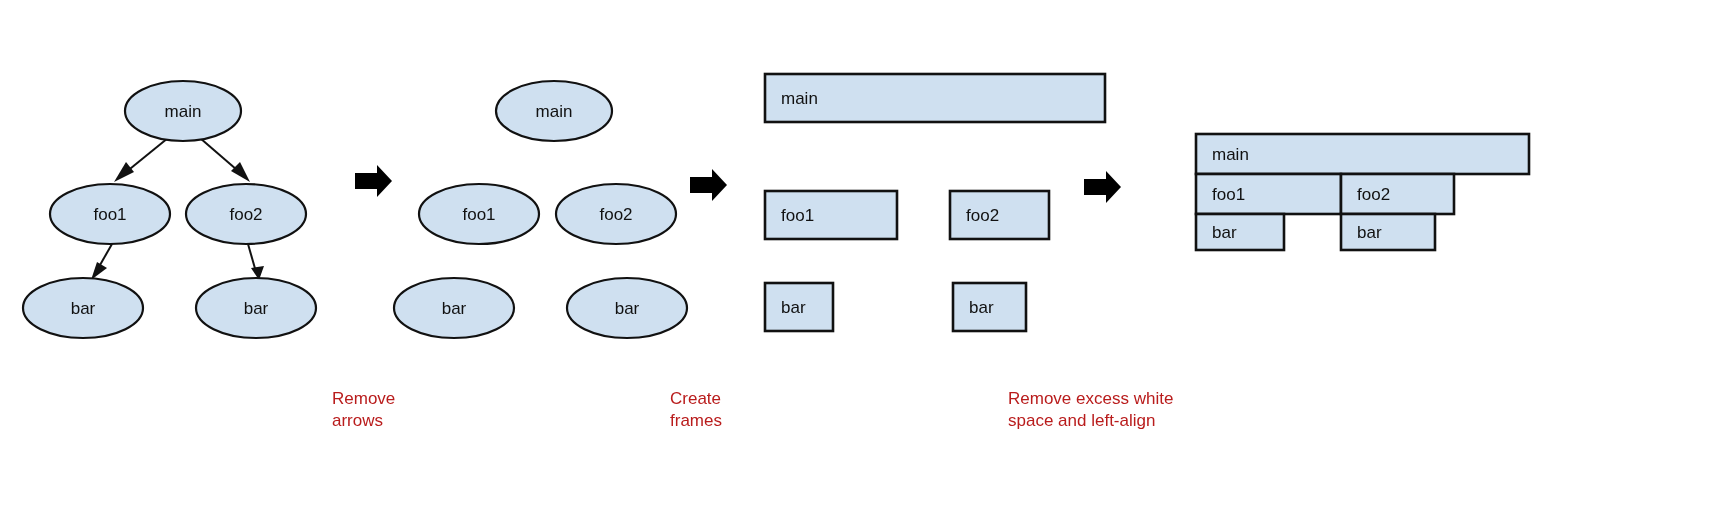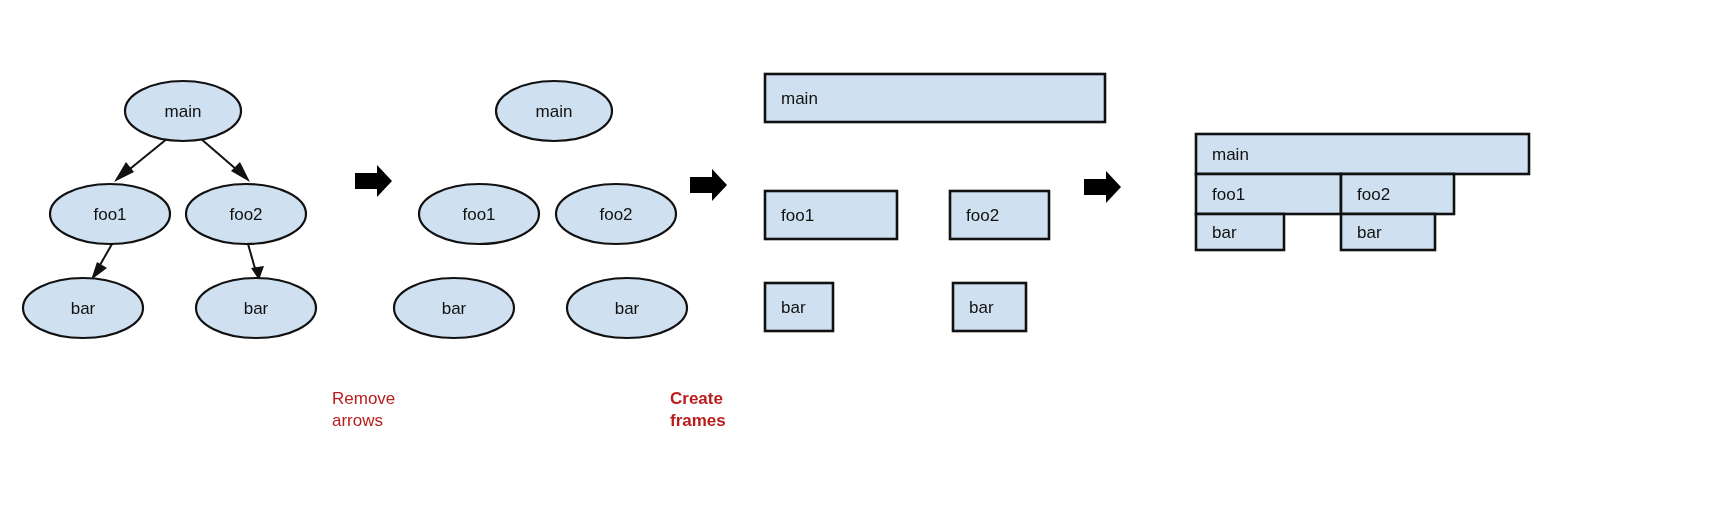--- a/index.html
+++ b/index.html
@@ -156,17 +156,19 @@
     <div class="node-label box-label" style="left:969px; top:291px;">bar</div>
 
     <div class="node-label box-label" style="left:1212px; top:138px;">main</div>
     <div class="node-label box-label" style="left:1212px; top:178px;">foo1</div>
     <div class="node-label box-label" style="left:1357px; top:178px;">foo2</div>
     <div class="node-label box-label" style="left:1212px; top:216px;">bar</div>
     <div class="node-label box-label" style="left:1357px; top:216px;">bar</div>
 
     <div class="caption" style="left:332px; top:372px;">Remove
 arrows</div>
-    <div class="caption" style="left:670px; top:372px;font-weight:bold;">Create
+    <div class="caption" style="left:670px; top:372px;">Create
 frames</div>
+    <div class="caption" style="left:1008px; top:372px;">Remove excess white
+space and left-align</div>
 
   </div>
 </div>
 
 </body></html>

